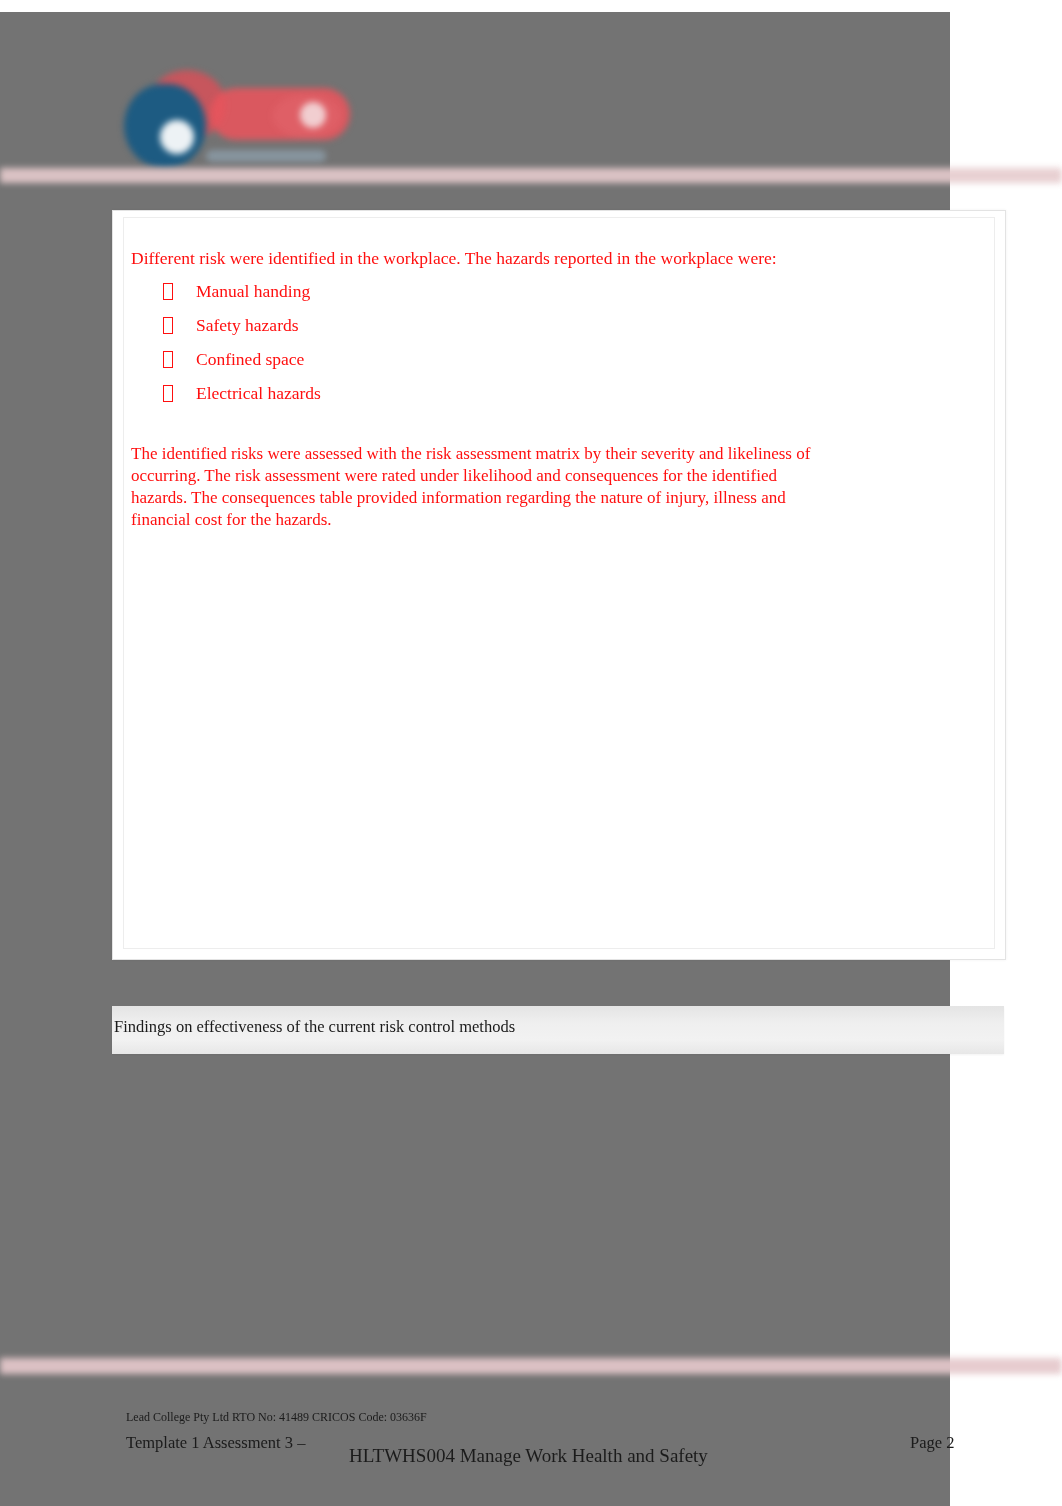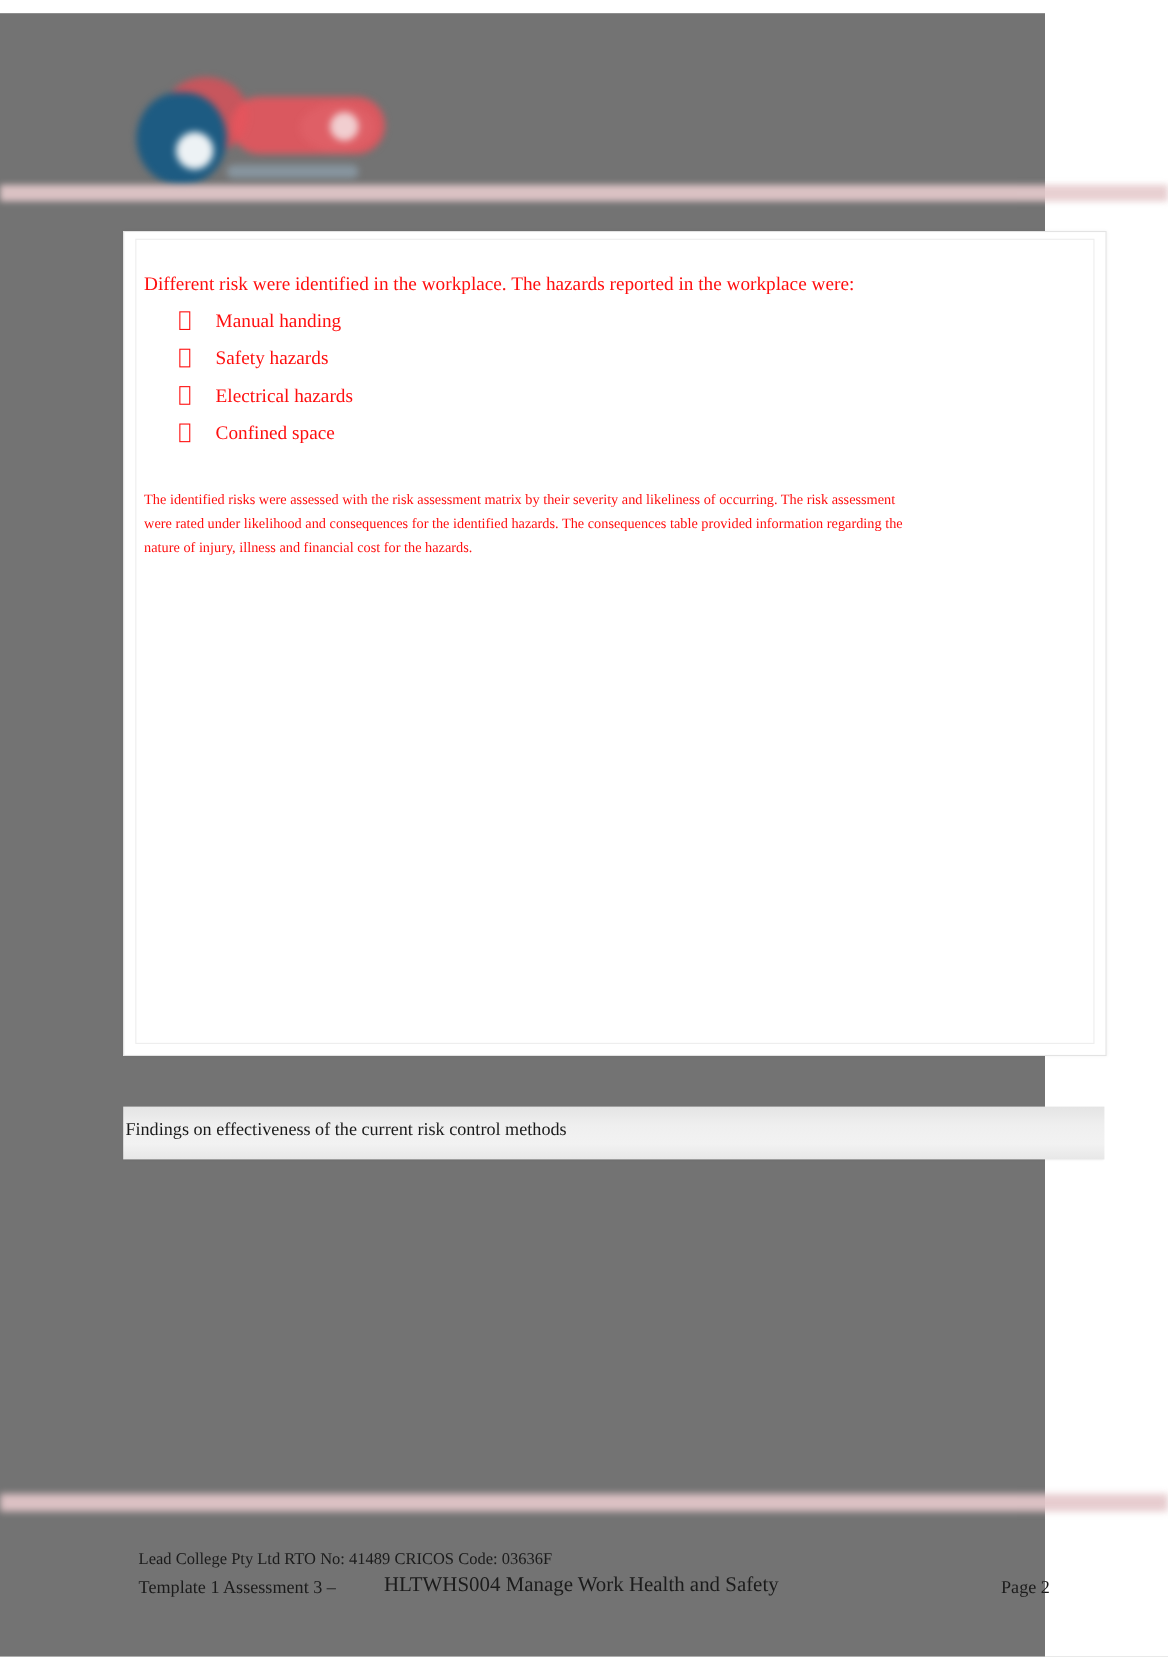--- a/index.html
+++ b/index.html
@@ -172,21 +172,21 @@
     top: 6px;
     width: 8px;
     height: 15px;
     border: 1.3px solid #ff0f0f;
     display: inline-block;
   }
   .assess-para {
     margin: 36px 0 0 0;
     width: 690px;
     color: #ff0f0f;
-    font-size: 13px;
+    font-size: 17px;
     line-height: 22px;
   }
 
   
   .section-heading {
     position: absolute;
     left: 112px;
     top: 994px;
     width: 892px;
     height: 48px;
@@ -217,36 +217,36 @@
     position: absolute;
     left: 0;
     top: 1398px;
     width: 1062px;
     height: 60px;
   }
   .footer-line1 {
     position: absolute;
     left: 126px;
     top: 0px;
-    font-size: 15px;
+    font-size: 12px;
     color: #1b1b1b;
     white-space: nowrap;
   }
   .footer-line2-left {
     position: absolute;
     left: 126px;
     top: 23px;
     font-size: 16.5px;
     color: #1b1b1b;
     white-space: nowrap;
   }
   .footer-line2-center {
     position: absolute;
     left: 349px;
-    top: 20px;
+    top: 35px;
     font-size: 19px;
     color: #1b1b1b;
     white-space: nowrap;
   }
   .footer-page {
     position: absolute;
     left: 910px;
     top: 23px;
     font-size: 16.5px;
     color: #1b1b1b;
@@ -282,25 +282,25 @@
         <li class="hazard-item">
           <span class="tofu"></span>
           <span>Manual handing</span>
         </li>
         <li class="hazard-item">
           <span class="tofu"></span>
           <span>Safety hazards</span>
         </li>
         <li class="hazard-item">
           <span class="tofu"></span>
-          <span>Electrical hazards</span>
+          <span>Confined space</span>
         </li>
         <li class="hazard-item">
           <span class="tofu"></span>
-          <span>Confined space</span>
+          <span>Electrical hazards</span>
         </li>
       </ul>
 
       <p class="assess-para">The identified risks were assessed with the risk assessment matrix by their severity and likeliness of occurring. The risk assessment were rated under likelihood and consequences for the identified hazards. The consequences table provided information regarding the nature of injury, illness and financial cost for the hazards.</p>
     </div>
   </div>
 
   <div class="section-heading">
     <div class="section-heading-text">Findings on effectiveness of the current risk control methods</div>
   </div>

